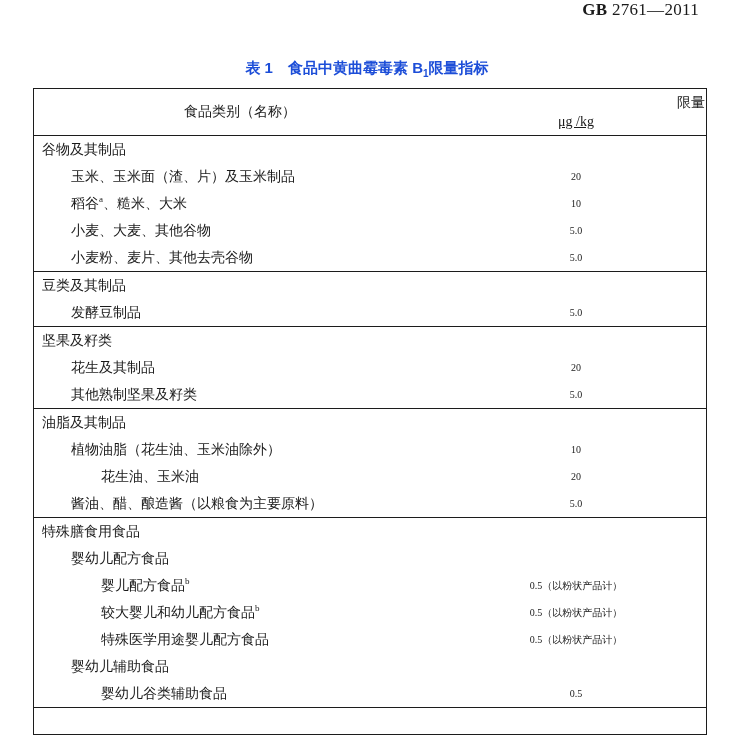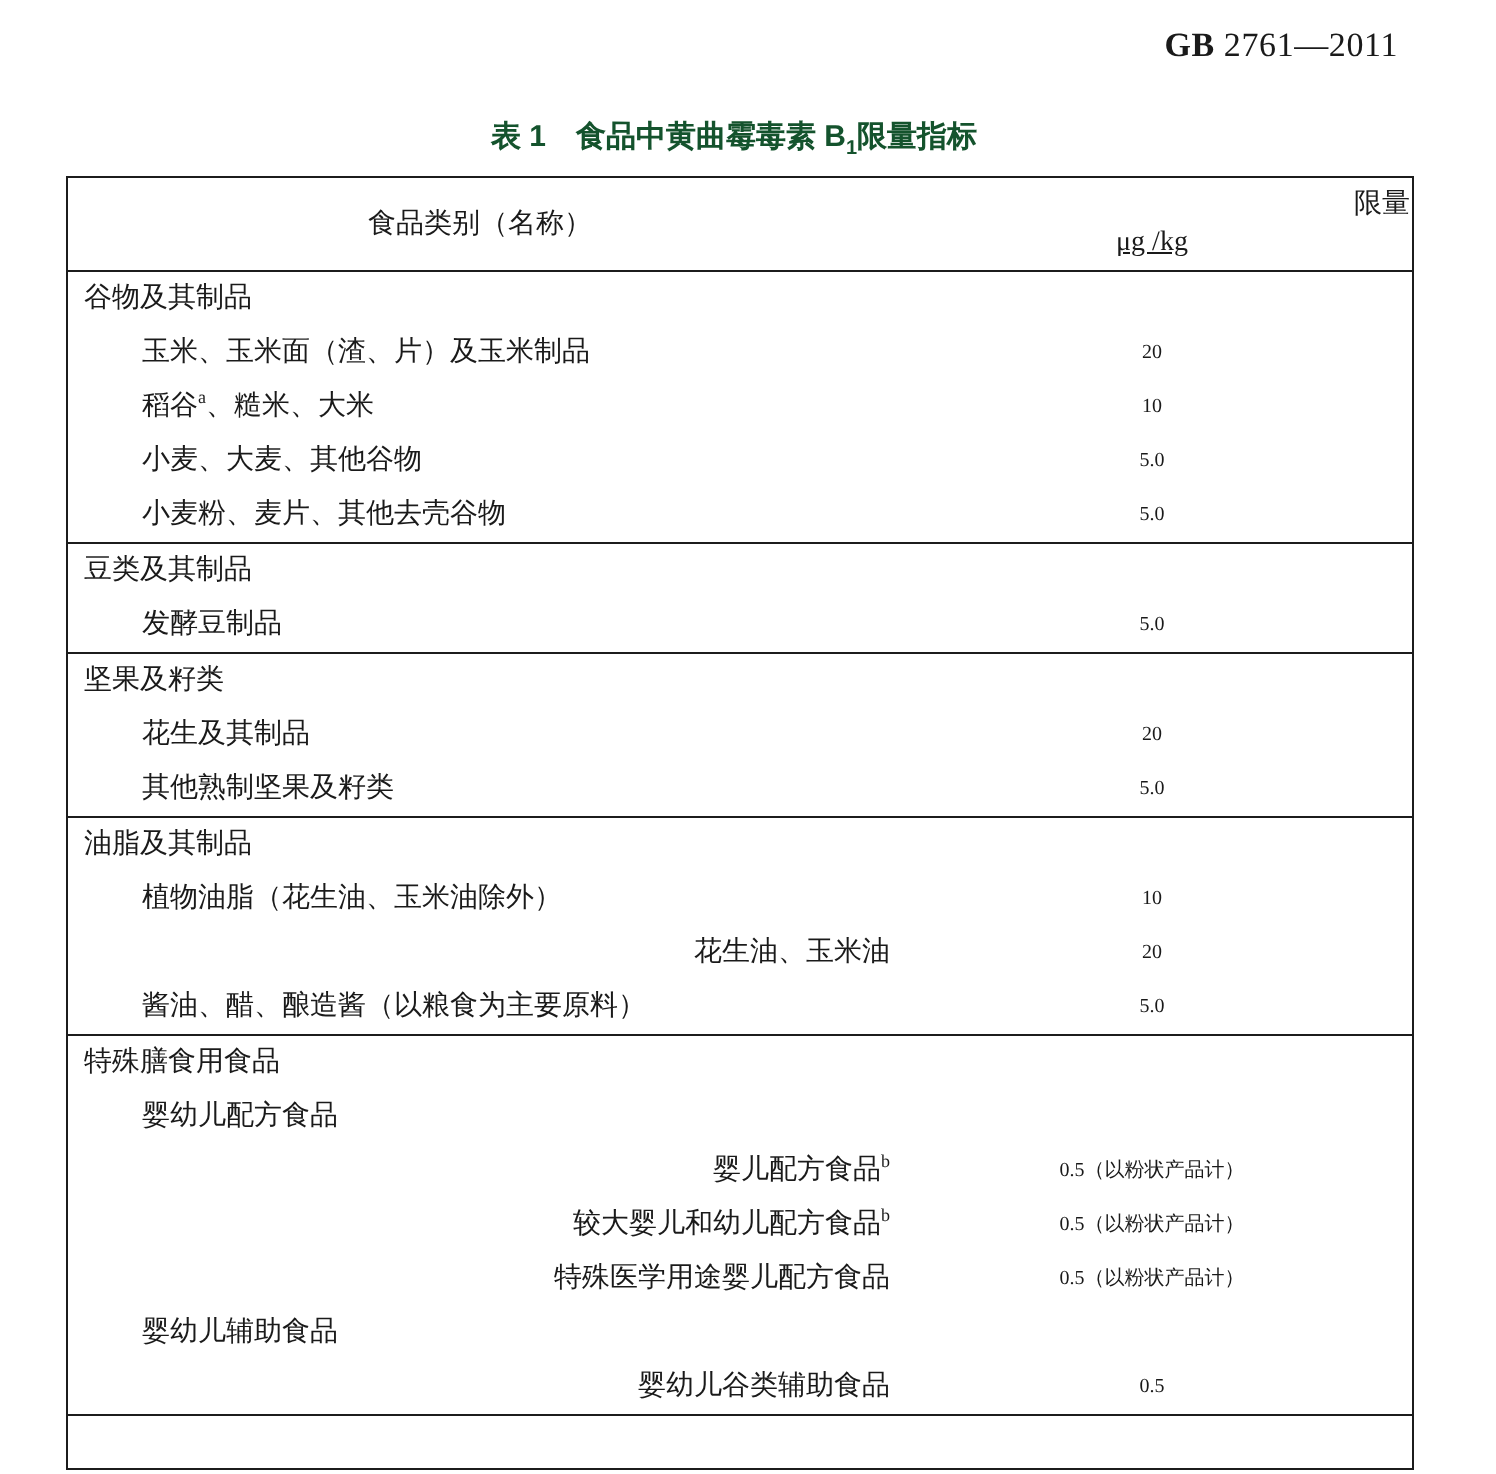--- a/index.html
+++ b/index.html
@@ -1,27 +1,27 @@
 <!DOCTYPE html>
 <html><head>
 <meta charset="utf-8">
 <style>
   html,body{margin:0;padding:0;}
   body{
     width:748px;height:737px;background:#ffffff;overflow:hidden;position:relative;
     font-family:"Liberation Serif","DejaVu Serif",serif;color:#1a1a1a;
   }
   .doc-code{
-    position:absolute;top:13px;right:49px;font-size:17px;letter-spacing:.3px;
+    position:absolute;top:0;right:49px;font-size:17px;letter-spacing:.3px;
   }
   .doc-code b{font-weight:bold;}
   .table-title{
     position:absolute;top:59px;left:33px;width:668px;text-align:center;
     font-family:"Liberation Sans","DejaVu Sans",sans-serif;
-    font-weight:bold;font-size:15px;color:#14532d;
+    font-weight:bold;font-size:15px;color:#1d4ed8;
   }
   .table-title sub{font-size:10px;}
   table.limits{
     position:absolute;left:33px;top:88px;width:668px;
     border-collapse:collapse;table-layout:fixed;
   }
   table.limits, table.limits th, table.limits td{
     border:0 solid #1c1c1c;
   }
   table.limits{border:1.5px solid #1c1c1c;}
@@ -37,21 +37,21 @@
   th.c-limit .l2{display:block;line-height:18px;text-decoration:underline;}
   td.name{
     border-right:1.5px solid #1c1c1c;font-size:14px;height:25px;line-height:25px;
     white-space:nowrap;overflow:hidden;
   }
   td.val{
     text-align:center;font-size:10px;height:25px;line-height:25px;white-space:nowrap;
   }
   td.name.ind0{padding-left:8px;}
   td.name.ind1{padding-left:37px;}
-  td.name.ind2{padding-left:67px;text-align:right;}
+  td.name.ind2{padding-left:67px;}
   td.name sup, td.footnote sup{font-size:9px;line-height:0;}
   tr.sec td{border-top:1.5px solid #1c1c1c;}
   td.footnote{
     font-size:13.5px;height:24px;line-height:24px;padding-left:8px;white-space:nowrap;
   }
   tr.foot-first td{border-top:1.5px solid #1c1c1c;}
 </style>
 </head>
 <body>
 

